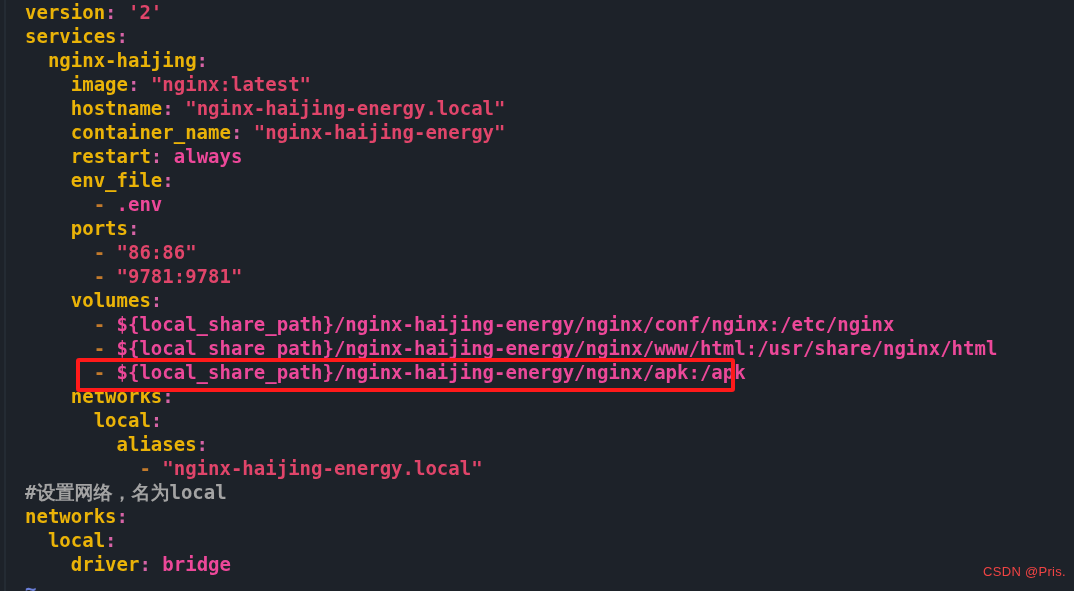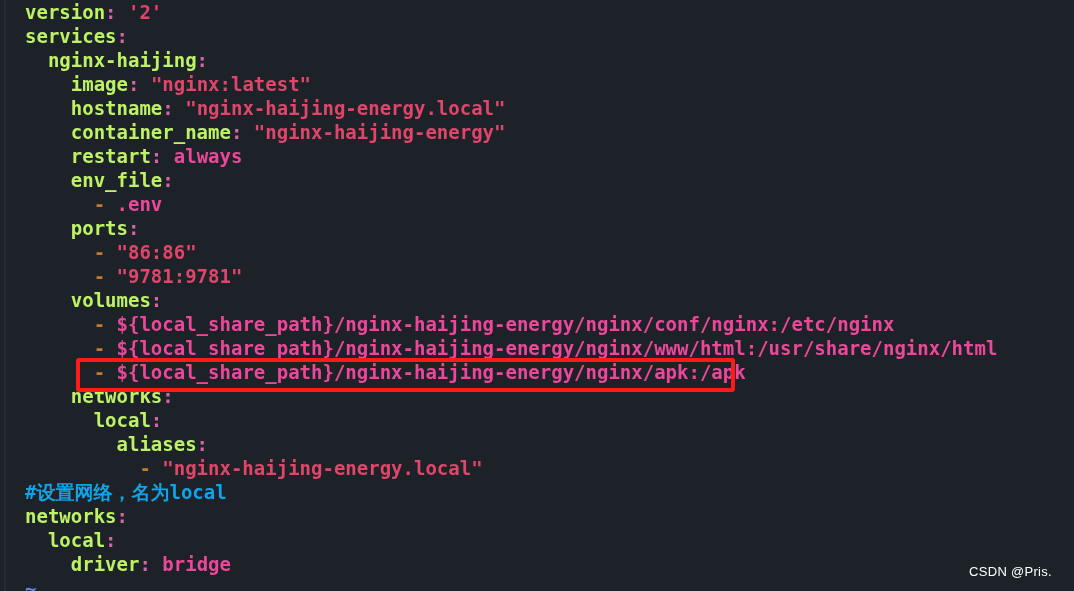--- a/index.html
+++ b/index.html
@@ -35,45 +35,45 @@
     font-weight: bold;
     white-space: pre;
     letter-spacing: 0px;
   }
   .line {
     height: 24px;
     padding-left: 25px;
     white-space: pre;
   }
   
-  .k   { color: #bef264; }           
+  .k   { color: #eab308; }           
   .p   { color: #d664a6; }           
   .s   { color: #e0456a; }           
   .v   { color: #ec4899; }           
   .d   { color: #c27a2c; }           
-  .c   { color: #0ea5e9; }           
+  .c   { color: #a3a3a3; }           
   .t   { color: #6b7fd8; }           
 
   
   #highlight-box {
     position: absolute;
     left: 76px;
     top: 358px;
     width: 659px;
     height: 34px;
     border: 4px solid #ff1a1a;
     border-radius: 3px;
     box-sizing: border-box;
     pointer-events: none;
   }
   #watermark {
     position: absolute;
-    right: 22px;
+    right: 8px;
     bottom: 12px;
-    color: #ffffff;
+    color: #ef4444;
     font-family: "Liberation Sans", sans-serif;
     font-size: 13px;
     font-weight: normal;
     letter-spacing: 0.3px;
     margin-left: 45px;
   }
 </style>
 </head>
 <body>
 

